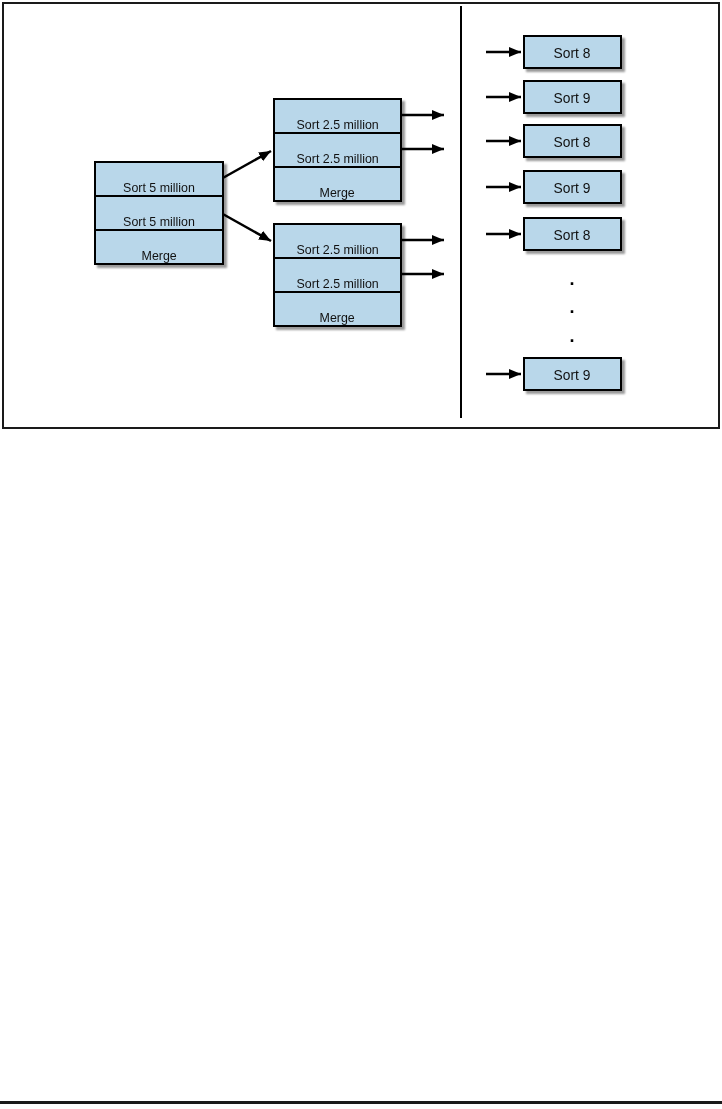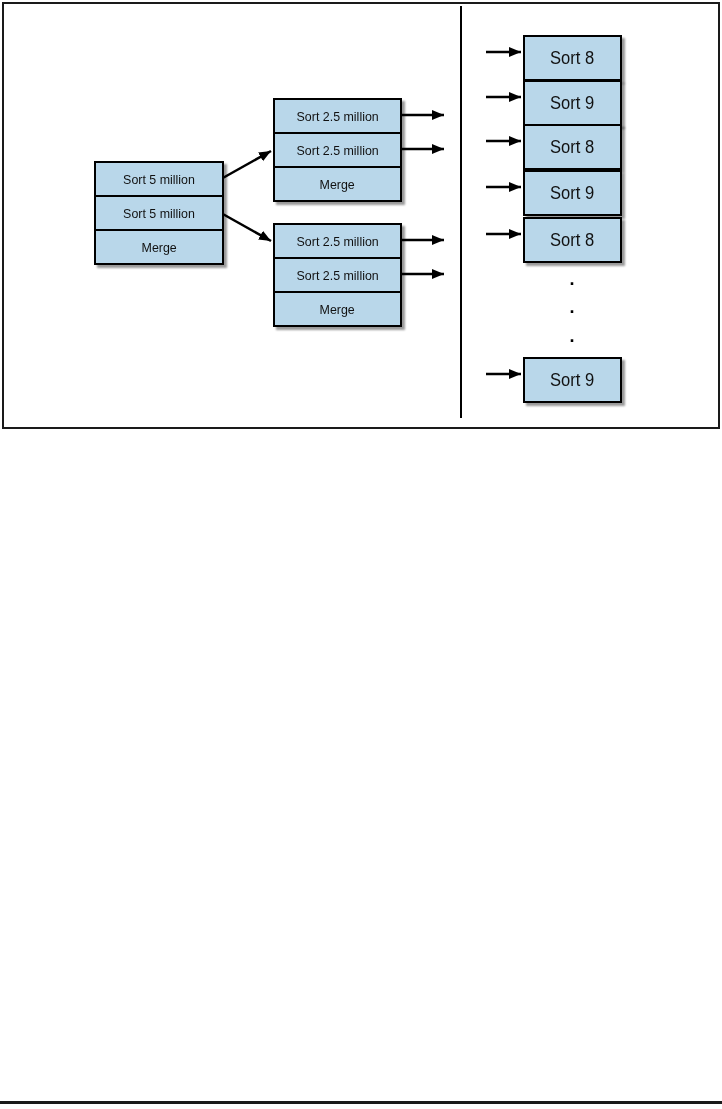--- a/index.html
+++ b/index.html
@@ -27,42 +27,42 @@
   .stack {
     position: absolute;
     box-sizing: border-box;
     border: 2px solid #000;
     background: #b9d7ea;
     box-shadow: 3px 3px 2px rgba(0,0,0,0.40);
   }
   .stack .cell {
     height: 32px;
     display: flex;
-    align-items: center;
+    align-items: flex-end;
     justify-content: center;
     font-size: 13.5px;
     background: #b9d7ea;
   }
   .stack .cell + .cell { border-top: 2px solid #000; }
   .cell span, .sbox span {
     display: inline-block;
     transform: scaleX(0.92);
     white-space: nowrap;
   }
   .sbox {
     position: absolute;
     box-sizing: border-box;
-    width: 99px; height: 46px;
+    width: 99px; height: 34px;
     border: 2px solid #000;
     background: #b9d7ea;
     box-shadow: 3px 3px 2px rgba(0,0,0,0.40);
     display: flex;
     align-items: center;
     justify-content: center;
-    font-size: 18px;
+    font-size: 15px;
   }
   .dot {
     position: absolute;
     width: 12px; height: 12px;
     text-align: center;
     font-size: 18px;
     font-weight: bold;
     line-height: 4px;
     color: #000;
   }

